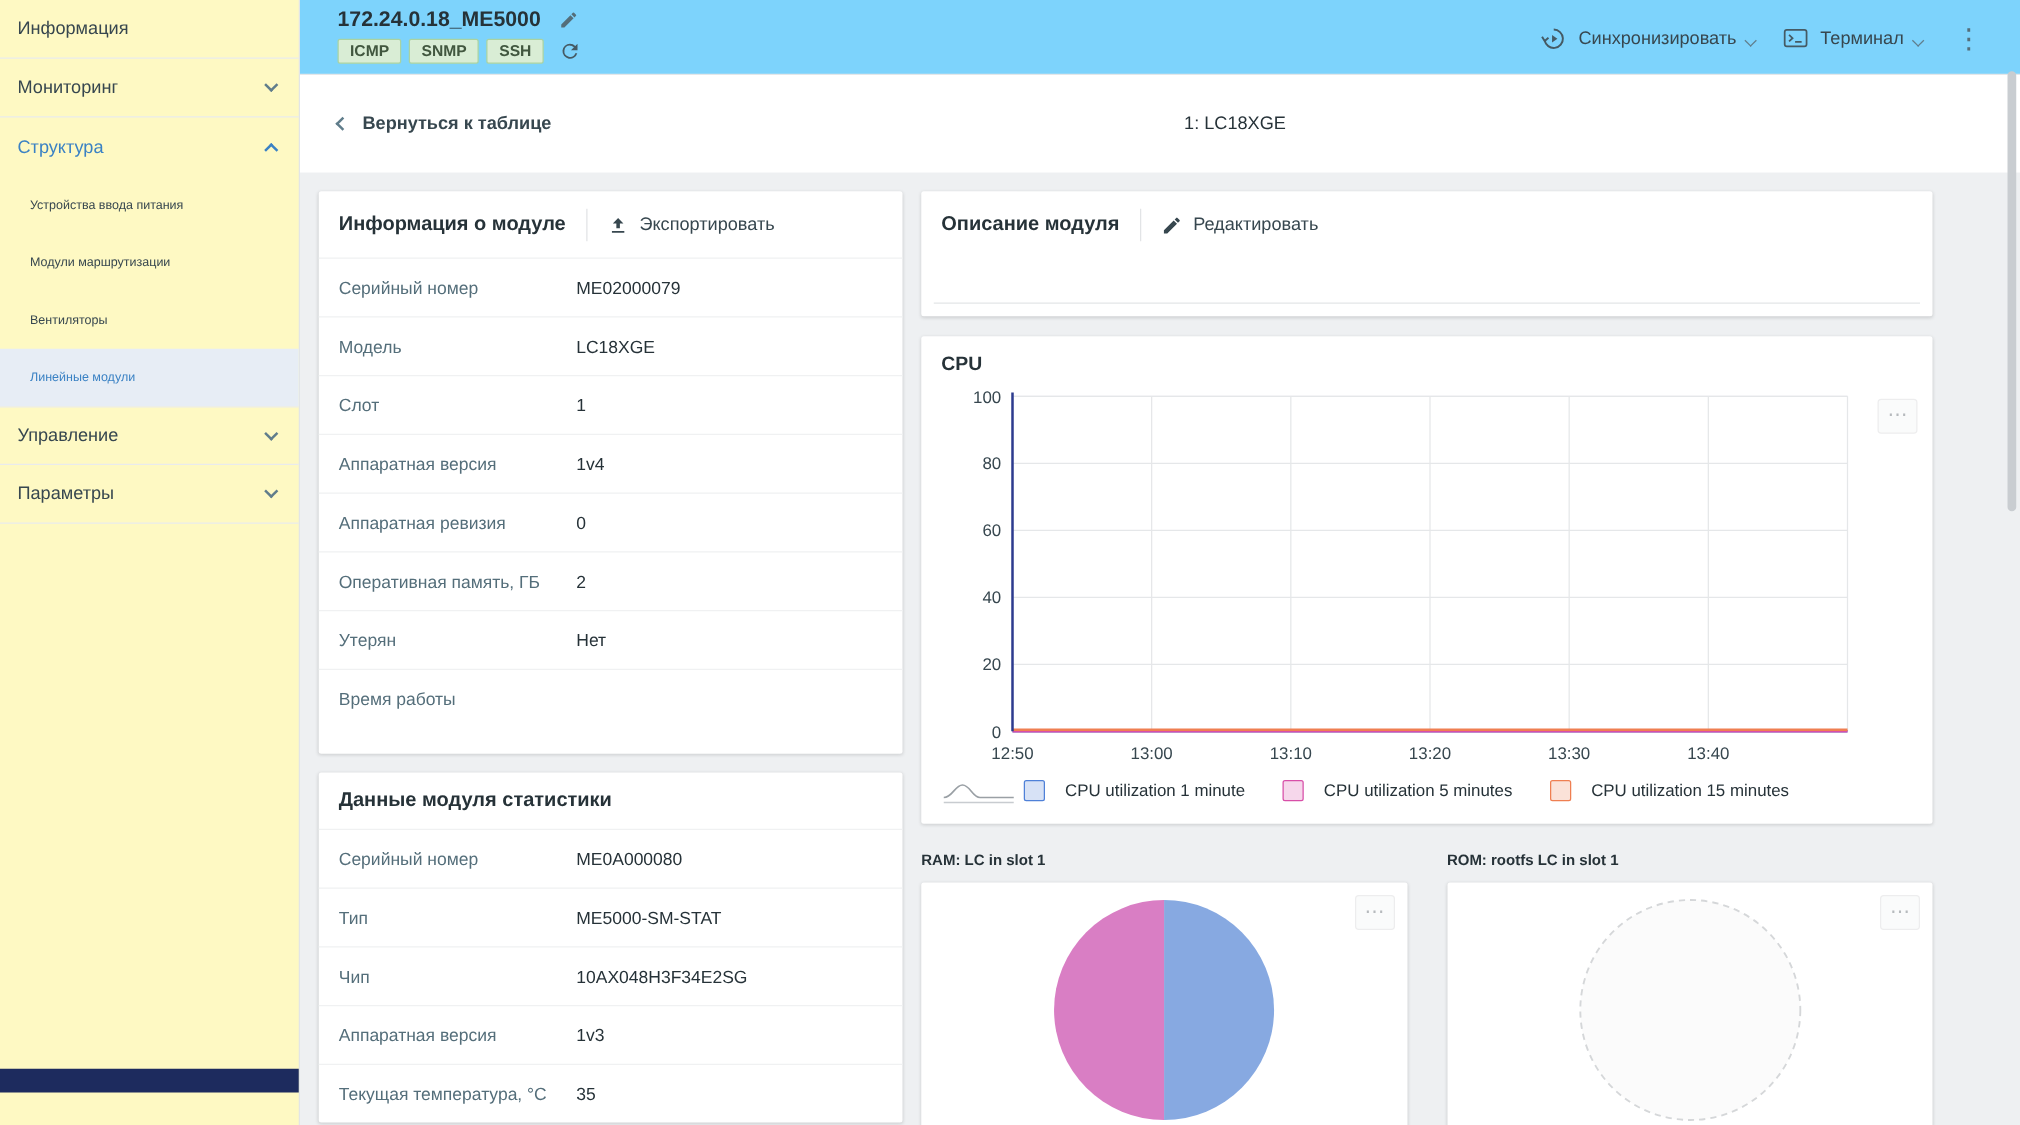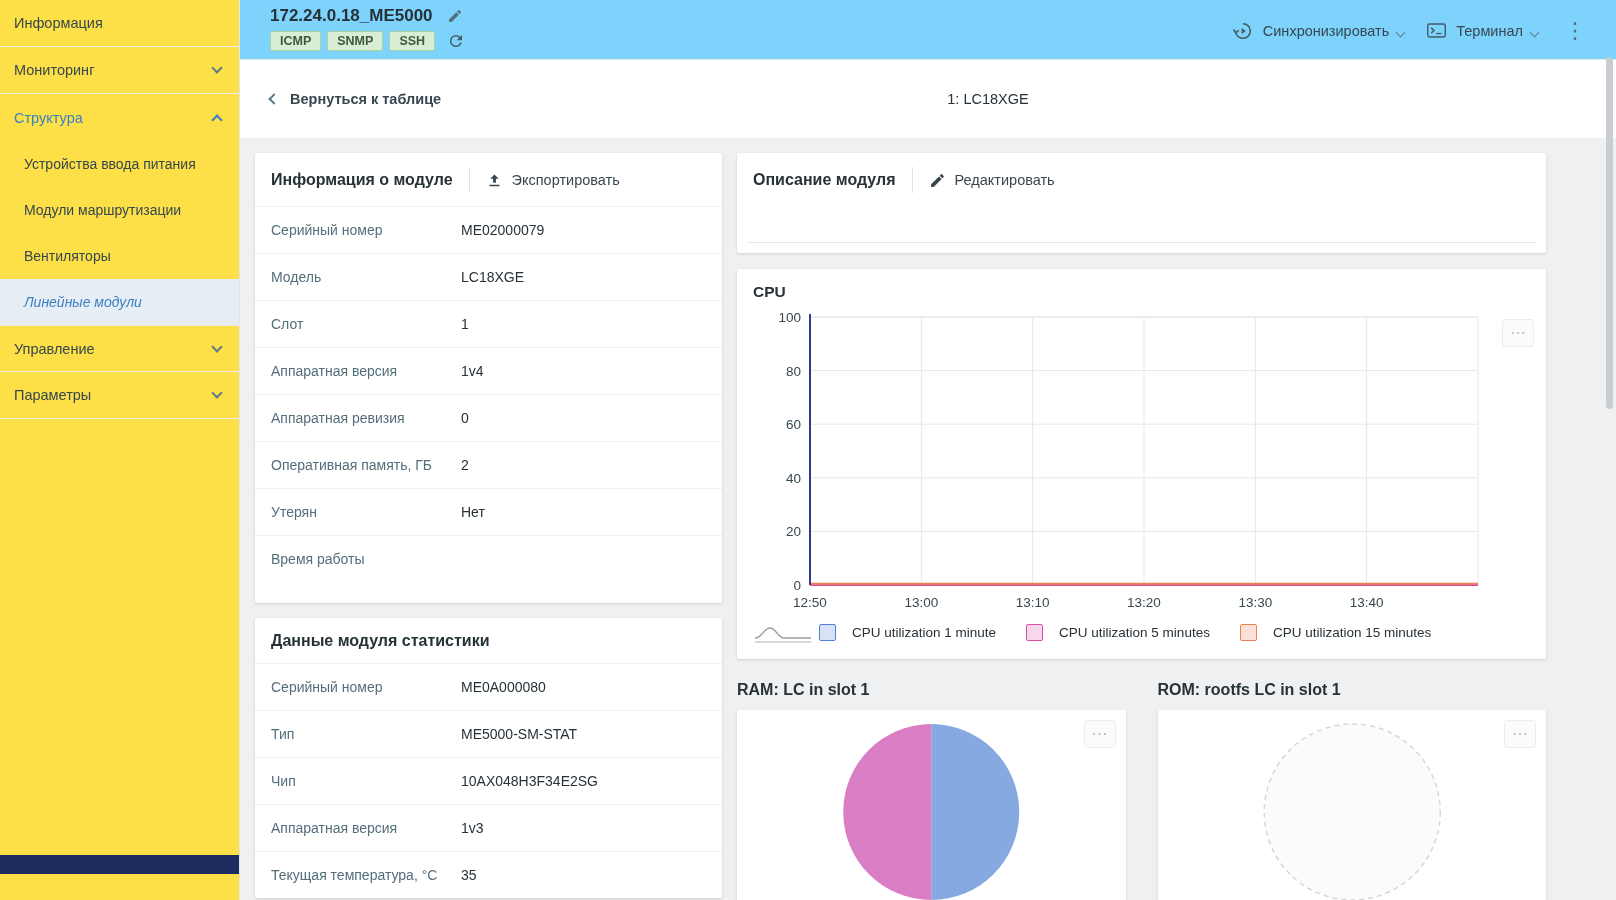--- a/index.html
+++ b/index.html
@@ -1,28 +1,28 @@
 <!DOCTYPE html>
 <html><head>
 <meta charset="utf-8">
 <style>
   * { box-sizing: border-box; margin: 0; padding: 0; }
   html, body { width: 1616px; height: 900px; overflow: hidden; }
   body { font-family: "Liberation Sans", sans-serif; font-size: 14px; color: #263238; background: #eef0f2; position: relative; }
   .app { display: flex; height: 100%; }
 
   
-  .sidebar { width: 240px; min-width: 240px; background: #fde047; border-right: 1px solid #e2e5e7; position: relative; }
+  .sidebar { width: 240px; min-width: 240px; background: #fef9c3; border-right: 1px solid #e2e5e7; position: relative; }
   .nav-item { display: flex; align-items: center; cursor: pointer; color: #37474f; }
   .nav-item.top { height: 47px; padding: 0 18px 0 14px; font-size: 14.5px; justify-content: space-between; }
   .nav-item.bb { border-bottom: 1px solid #e9ebed; }
   .nav-item.bt { border-top: 1px solid #e9ebed; }
-  .nav-item.sub { height: 46px; padding: 0 18px 0 24px; font-size: 14px; }
+  .nav-item.sub { height: 46px; padding: 0 18px 0 24px; font-size: 10px; }
   .nav-item.active-group, .nav-item.active-group .nav-label { color: #3b82c4; }
-  .nav-item.selected { background: #e7edf5; color: #3b82c4; font-style: italic; }
+  .nav-item.selected { background: #e7edf5; color: #3b82c4; }
   .chev { width: 8px; height: 8px; border-right: 2px solid #607d8b; border-bottom: 2px solid #607d8b; transform: rotate(45deg); display: inline-block; }
   .chev.up { transform: rotate(-135deg); margin-top: 5px; }
   .chev.down { margin-top: -4px; }
   .chev.left { transform: rotate(135deg); }
   .chev.blue { border-color: #3b82c4; }
   .chev.small { width: 7px; height: 7px; border-width: 1.8px; }
   .sidebar-footer { position: absolute; left: 0; right: 0; bottom: 26px; height: 19px; background: #1d2b5e; }
 
   
   .main { flex: 1; display: flex; flex-direction: column; position: relative; }
@@ -66,21 +66,21 @@
   svg { font-family: inherit; display: block; }
 
   .chart-footer { display: flex; align-items: center; margin-top: 4px; }
   .navigator { width: 60px; height: 26px; margin-right: 6px; cursor: pointer; }
   .legend { display: flex; align-items: center; gap: 30px; }
   .legend-item { display: flex; align-items: center; gap: 16px; font-size: 13.5px; color: #263238; cursor: pointer; }
   .legend-marker { width: 17px; height: 17px; border-radius: 2px; display: inline-block; }
 
   .pie-row { display: flex; gap: 32px; margin-top: 22px; }
   .pie-block { flex: 1; }
-  .pie-title { font-size: 16px; font-weight: 700; color: #263238; margin-bottom: 11px; }
+  .pie-title { font-size: 12px; font-weight: 700; color: #263238; margin-bottom: 11px; }
   .pie-card { position: relative; height: 200px; overflow: hidden; }
   .pie-card .more-btn { top: 10px; right: 10px; }
 
   .scroll-thumb { position: absolute; right: 3px; top: 57px; width: 7px; height: 352px; background: #c9cdd1; border-radius: 4px; cursor: pointer; }
 </style>
 </head>
 <body>
 
 <div class="app">
 

